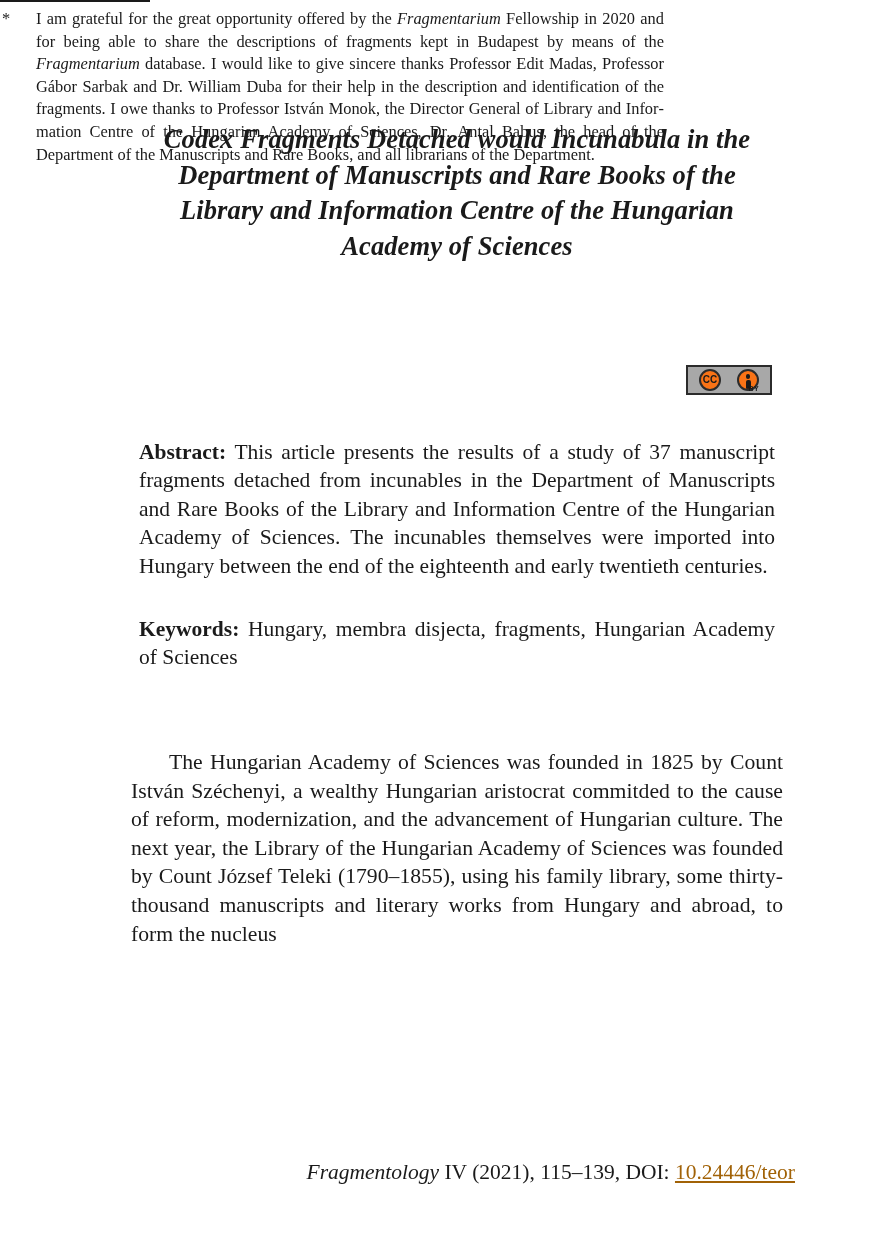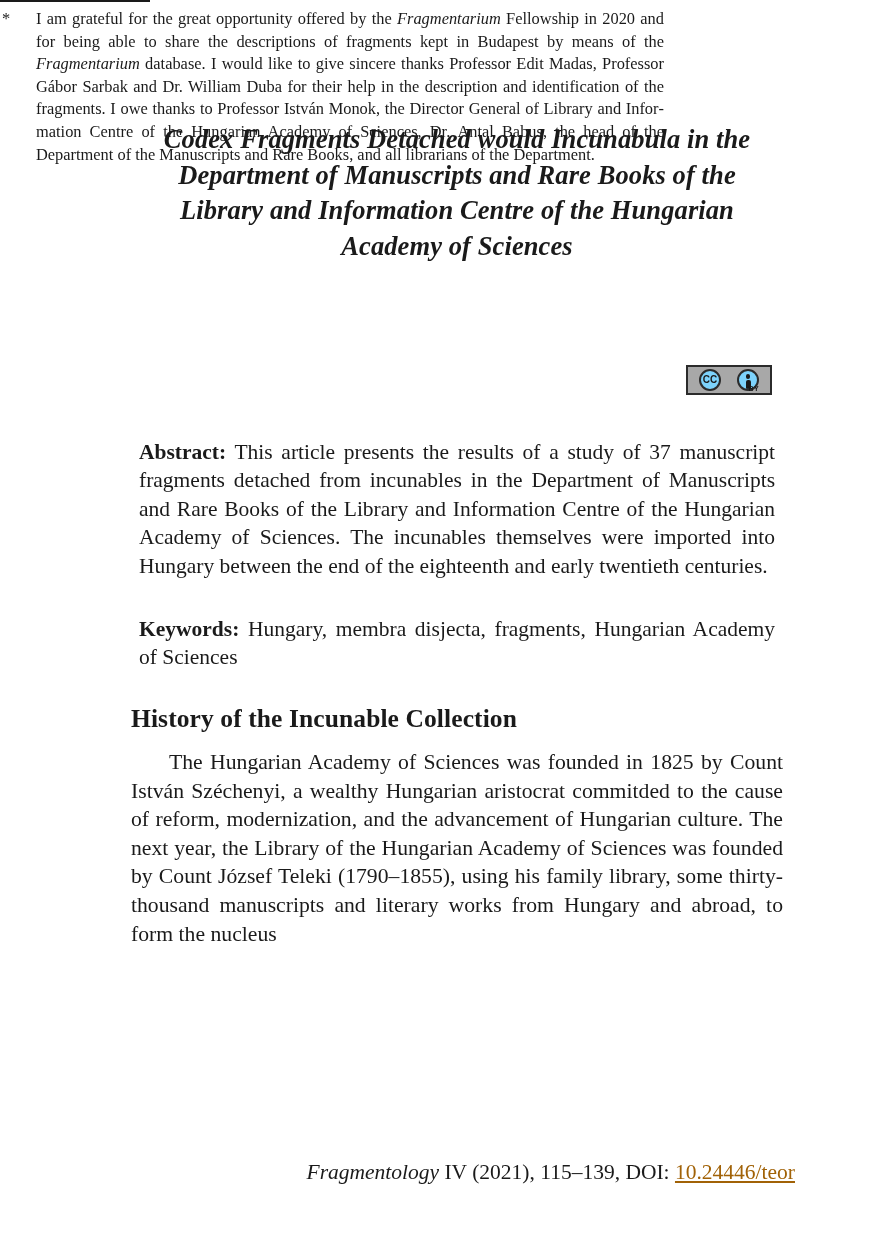--- a/index.html
+++ b/index.html
@@ -94,21 +94,21 @@
     box-sizing: border-box;
     display: flex;
     align-items: center;
     justify-content: space-around;
     padding: 0 3px;
   }
   .cc-badge .glyph {
     width: 22px;
     height: 22px;
     border-radius: 50%;
-    background: #7dd3fc;
+    background: #f97316;
     border: 2px solid #2b2b2b;
     box-sizing: border-box;
     display: flex;
     align-items: center;
     justify-content: center;
     font-family: "Liberation Sans", "DejaVu Sans", sans-serif;
     font-weight: bold;
     font-size: 10px;
     color: #1a1a1a;
     line-height: 1;
@@ -244,23 +244,20 @@
   </div>
 
   <div class="col abstract-block">
     <p class="para"><span class="lead">Abstract:</span><span> This article presents the results of a study of 37 manu­script fragments detached from incunables in the Department of Manuscripts and Rare Books of the Library and Information Centre of the Hungarian Academy of Sciences. The incunables themselves were imported into Hungary between the end of the eighteenth and early twentieth centuries.</span></p>
   </div>
 
   <div class="col keywords-block">
     <p class="para"><span class="lead">Keywords:</span><span> Hungary, membra disjecta, fragments, Hungarian Acad­emy of Sciences</span></p>
   </div>
 
-  <div class="col section-head">
-    <h2>History of the Incunable Collection</h2>
-  </div>
 
   <div class="col body-block">
     <p class="body-para">The Hungarian Academy of Sciences was founded in 1825 by Count István Széchenyi, a wealthy Hungarian aristocrat commit­ded to the cause of reform, modernization, and the advancement of Hungarian culture. The next year, the Library of the Hungarian Academy of Sciences was founded by Count József Teleki (1790–1855), using his family library, some thirty-thousand manuscripts and literary works from Hungary and abroad, to form the nucleus</p>
   </div>
 
   <div class="footnote-block">
     <div class="footnote-rule"></div>
     <p class="footnote"><span class="marker">*</span><span>I am grateful for the great opportunity offered by the </span><em>Fragmentarium</em><span> Fellow­ship in 2020 and for being able to share the descriptions of fragments kept in Budapest by means of the </span><em>Fragmentarium</em><span> database. I would like to give sincere thanks Professor Edit Madas, Professor Gábor Sarbak and Dr. William Duba for their help in the description and identification of the fragments. I owe thanks to Professor István Monok, the Director General of Library and Infor­mation Centre of the Hungarian Academy of Sciences, Dr. Antal Babus, the head of the Department of the Manuscripts and Rare Books, and all librarians of the Department.</span></p>
   </div>
 

